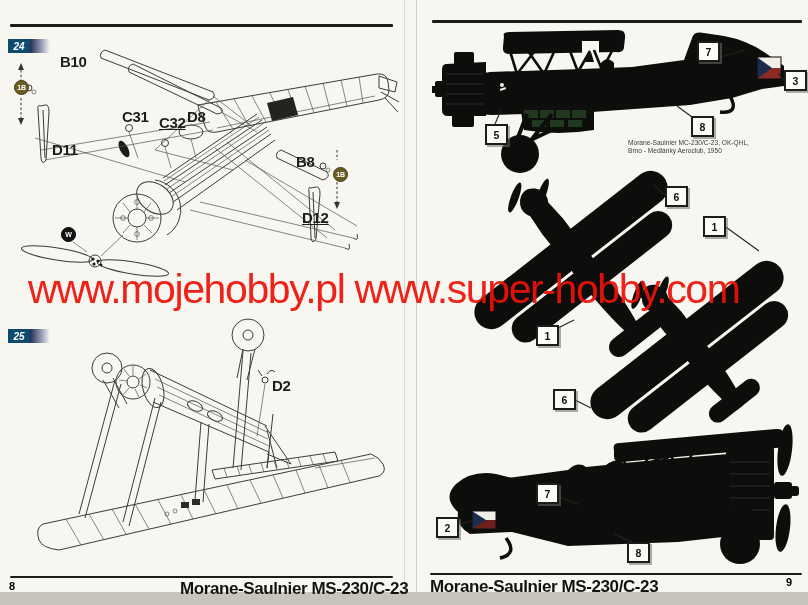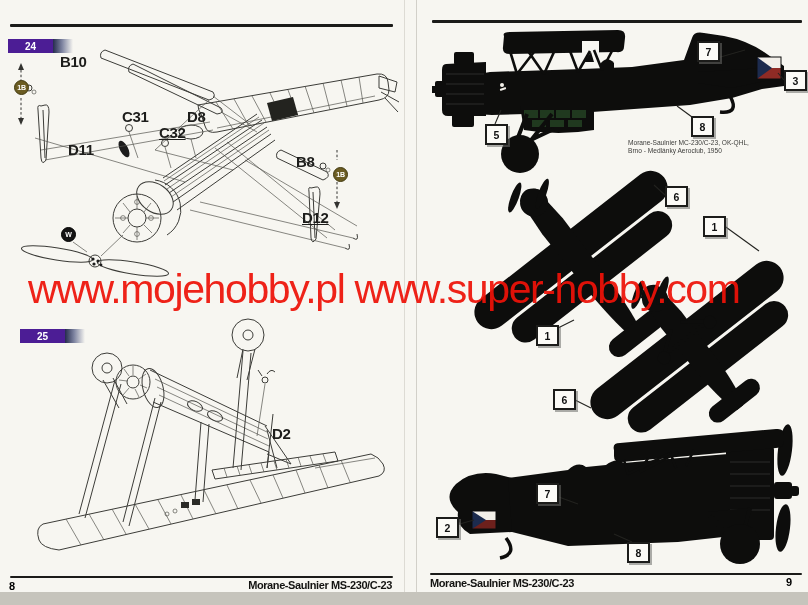--- a/index.html
+++ b/index.html
@@ -4,37 +4,37 @@
 <style>
   html,body{margin:0;padding:0;background:#b9b7b0;font-family:"Liberation Sans",sans-serif;}
   #spread{position:relative;width:808px;height:605px;background:#f5f4ef;overflow:hidden;}
   
   .page-paper{position:absolute;top:0;height:592px;background:#f7f6f1;}
   .gutter-line{position:absolute;top:0;height:592px;width:1px;}
   .bottom-strip{position:absolute;left:0;top:592px;width:808px;height:13px;background:#c6c4bc;}
   .rule{position:absolute;height:3px;background:#1b1b19;border-radius:1px;}
   
   .step-badge{position:absolute;height:14px;display:flex;}
-  .step-badge .core{width:45px;background:#4c1d95;color:#fff;font-size:10px;font-weight:bold;
-    display:flex;align-items:center;justify-content:center;letter-spacing:0;}
+  .step-badge .core{width:22px;background:#0c4a6e;color:#fff;font-size:10px;font-weight:bold;
+    display:flex;align-items:center;justify-content:center;letter-spacing:0;font-style:italic;}
   .step-badge .tail{width:20px;background:linear-gradient(90deg,#262c4e 0%,#7d83a0 45%,rgba(210,212,220,0) 100%);}
   
   .part-label{position:absolute;font-size:15px;font-weight:bold;color:#1d1d1b;letter-spacing:-0.3px;white-space:nowrap;}
   .circ-label{position:absolute;width:13px;height:13px;border-radius:50%;color:#fff;
     font-size:7px;font-weight:bold;text-align:center;line-height:13px;letter-spacing:-0.2px;}
   .circ-olive{background:#6b5c22;border:1px solid #423a10;}
   .circ-black{background:#141414;border:1px solid #000;}
   
   .callout{position:absolute;width:19px;height:17px;background:#fcfbf7;border:2px solid #1c1c1a;
     box-shadow:2px 2px 0 rgba(110,110,105,.55);display:flex;align-items:center;justify-content:center;
     font-size:10.5px;font-weight:bold;color:#111;z-index:30;}
   
   .caption{position:absolute;font-size:6.6px;line-height:8px;color:#3c3c3a;letter-spacing:0;}
   .footer-num{position:absolute;font-size:11px;font-weight:bold;color:#15151 3;}
-  .footer-title{position:absolute;font-size:11px;font-weight:bold;color:#131311;letter-spacing:-0.4px;white-space:nowrap;}
+  .footer-title{position:absolute;font-size:17px;font-weight:bold;color:#131311;letter-spacing:-0.4px;white-space:nowrap;}
   
   #watermark{position:absolute;left:28px;top:266px;width:790px;font-size:41px;font-weight:400;
     color:#ee1208;letter-spacing:-1.4px;white-space:nowrap;z-index:60;opacity:.93;}
   svg{position:absolute;overflow:visible;}
   .ln{stroke:#3c3c38;stroke-width:1;fill:none;}
   .lnthin{stroke:#55554f;stroke-width:.7;fill:none;}
   .sil{fill:#0d0d0c;}
   .ldr{stroke:#22221f;stroke-width:1.1;fill:none;}
 </style>
 </head>
@@ -126,30 +126,30 @@
       <circle cx="88" cy="229" r="1.6" fill="#1c1c1c"></circle>
         <circle cx="93" cy="231" r="1.6" fill="#1c1c1c"></circle>
       <circle cx="89" cy="234" r="1.6" fill="#1c1c1c"></circle>
         <circle cx="96" cy="235" r="1.4" fill="#1c1c1c"></circle>
       <path class="lnthin" d="M68,212 L82,222 M118,205 L96,226"></path>
     </g>
   </svg>
 
   <span class="part-label" style="left:60px;top:53px;">B10</span>
   <span class="circ-label circ-olive" style="left:14px;top:80px;">1B</span>
-  <span class="part-label" style="left:52px;top:141px;margin-left:16px;">D11</span>
+  <span class="part-label" style="left:52px;top:141px;">D11</span>
   <span class="part-label" style="left:122px;top:108px;">C31</span>
-  <span class="part-label" style="left:159px;top:124px;text-decoration:underline;">C32</span>
+  <span class="part-label" style="left:159px;top:114px;text-decoration:underline;">C32</span>
   <span class="part-label" style="left:179px;top:108px;padding-left:8px;">D8</span>
   <span class="part-label" style="left:296px;top:153px;">B8</span>
   <span class="circ-label circ-olive" style="left:333px;top:167px;">1B</span>
   <span class="part-label" style="left:302px;top:209px;text-decoration:underline;">D12</span>
   <span class="circ-label circ-black" style="left:61px;top:227px;">W</span>
 
-  <div class="step-badge" style="left:20px;top:329px;">
+  <div class="step-badge" style="left:8px;top:329px;">
     <div class="core">25</div>
     <div class="tail"></div>
   </div>
 
   <svg style="left:15px;top:318px;" width="385" height="262" viewBox="0 0 385 262">
     <g>
       <circle class="ln" cx="92" cy="50" r="15"></circle>
         <circle class="ln" cx="92" cy="50" r="5"></circle>
       <circle class="ln" cx="233" cy="17" r="16"></circle>
         <circle class="ln" cx="233" cy="17" r="5"></circle>
@@ -184,21 +184,21 @@
     <g>
       <path class="ln" d="M100,62 L64,196 M106,66 L70,200 M140,80 L108,204 M146,84 L114,208 M186,104 L180,182 M194,106 L188,184 M228,33 L218,150 M236,35 L226,152 M258,96 L252,150"></path>
     </g>
     <g>
       <circle class="ln" cx="250" cy="62" r="3"></circle>
       <path class="ln" d="M247,58 L243,52 M252,56 q4,-6 8,-2"></path>
       <path class="lnthin" d="M250,66 L242,118"></path>
     </g>
   </svg>
 
-  <span class="part-label" style="left:272px;top:377px;margin-top:48px;">D2</span>
+  <span class="part-label" style="left:272px;top:377px;">D2</span>
 
   <div class="rule" style="left:10px;top:576px;width:383px;height:2px;"></div>
   <span class="footer-num" style="left:9px;top:580px;">8</span>
   <div class="footer-title" style="left:180px;top:579px;width:212px;text-align:right;">Morane-Saulnier MS-230/C-23</div>
 
   <svg style="left:432px;top:26px;" width="372" height="152" viewBox="0 0 372 152">
     <g>
 
       <path class="sil" d="M42,88 L40,62 Q40,48 58,46 L150,43 L200,41 L252,34 L260,12 Q262,5 272,7 L292,10 Q314,14 332,26 L352,40 L352,60 L330,63 L300,72 L258,79 L160,86 L60,89 Z"></path>
       <path class="sil" d="M266,46 L334,42 L338,54 L300,62 L266,57 Z"></path>

